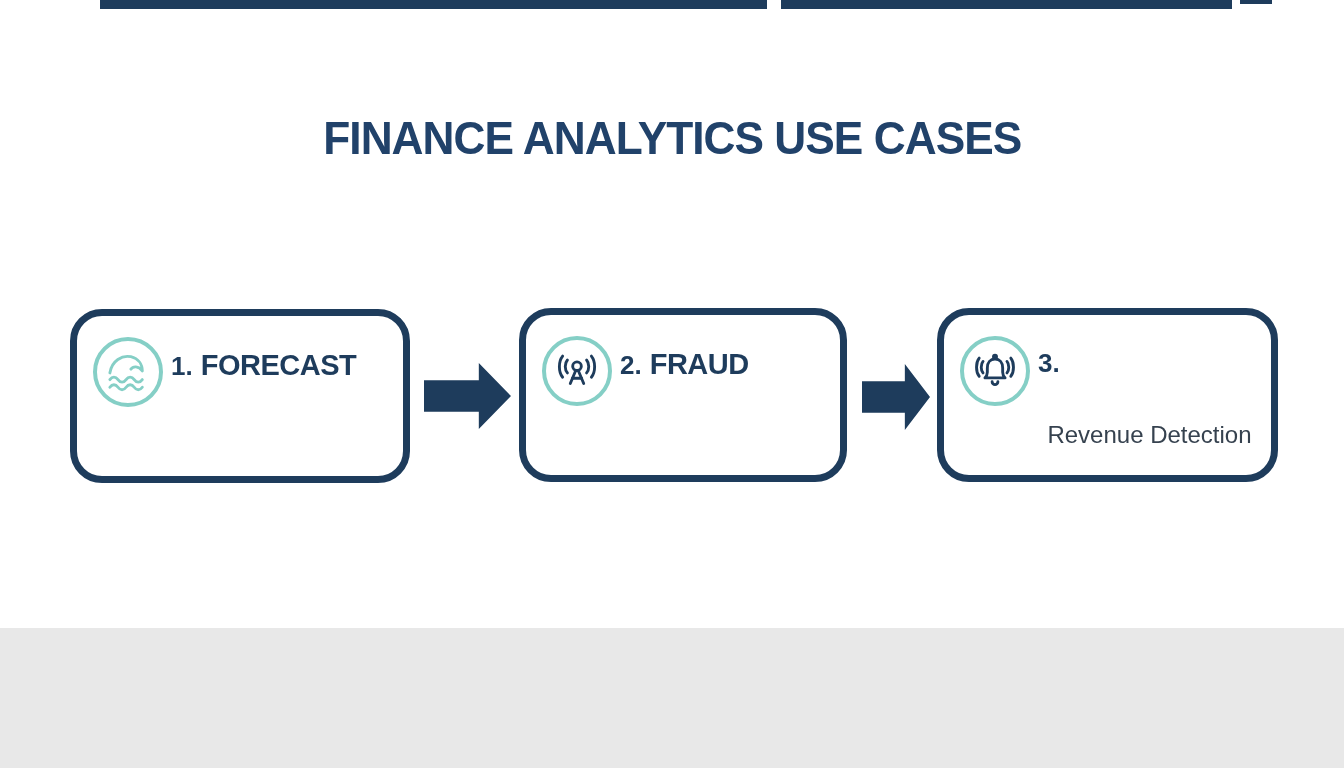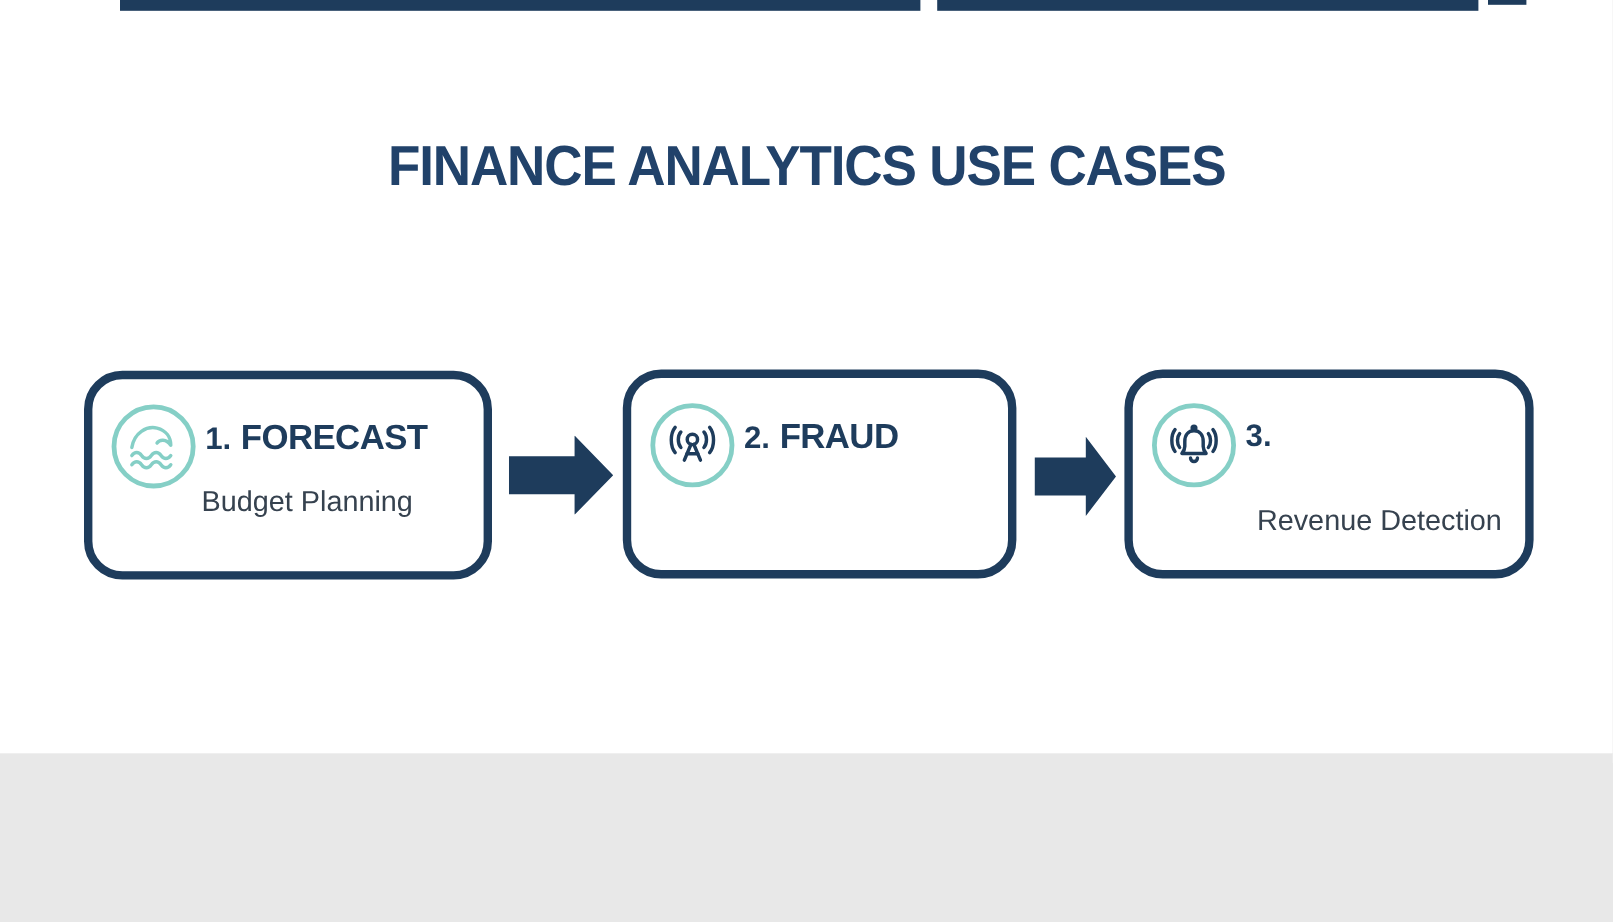--- a/index.html
+++ b/index.html
@@ -80,21 +80,20 @@
         <path d="M5 23 C7 10 18 4 27 6 C35 8 39 14 39 21 C35 15 29 16 27 19"></path>
         <path d="M5 30 c2.5 -3.5 6 -3.5 8.5 0 c2.5 3.5 6 3.5 8.5 0 c2.5 -3.5 6 -3.5 8.5 0 c2.5 3.5 6 3.5 8.5 0"></path>
         <path d="M5 38 c2.5 -3.5 6 -3.5 8.5 0 c2.5 3.5 6 3.5 8.5 0 c2.5 -3.5 6 -3.5 8.5 0 c2.5 3.5 6 3.5 8.5 0"></path>
       </svg>
     </div>
     <div class="card-title">
       <span class="num">1.</span>
       <span class="word">FORECAST</span>
     </div>
     <div class="card-details">
-      <div>Budget Planning</div>
     </div>
   </section>
 
   <div class="arrow a1"></div>
 
   <section class="card c2">
     <div class="icon-ring">
       <svg width="46" height="46" viewBox="0 0 48 48" fill="none" class="stroke-navy" stroke-width="3" stroke-linecap="round" stroke-linejoin="round">
         <circle cx="24" cy="19" r="4.5"></circle>
         <path d="M17 37 L22.8 23.2"></path>

